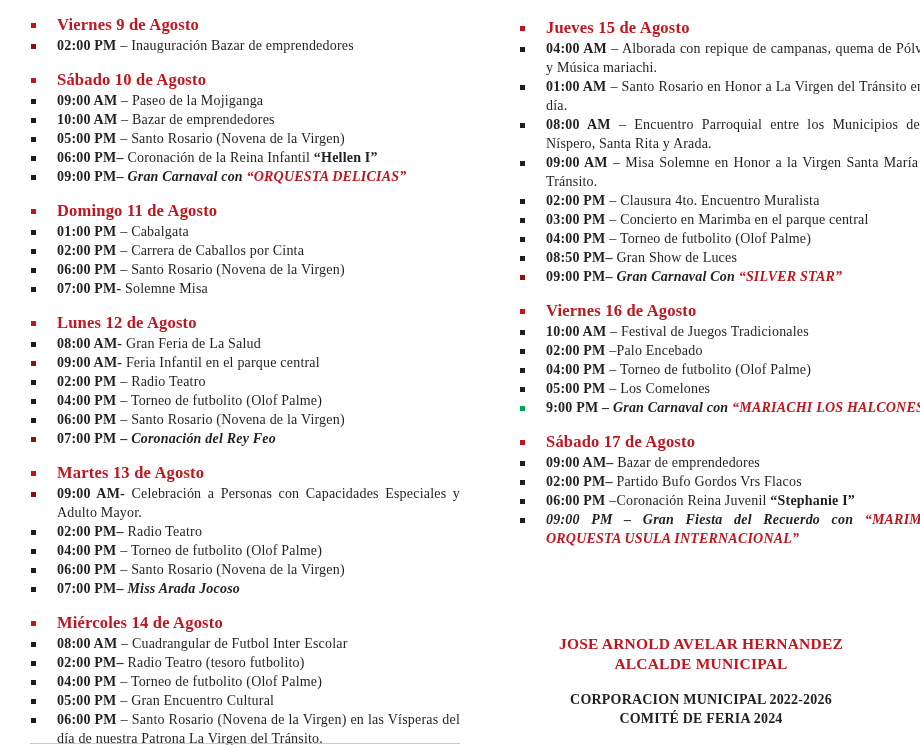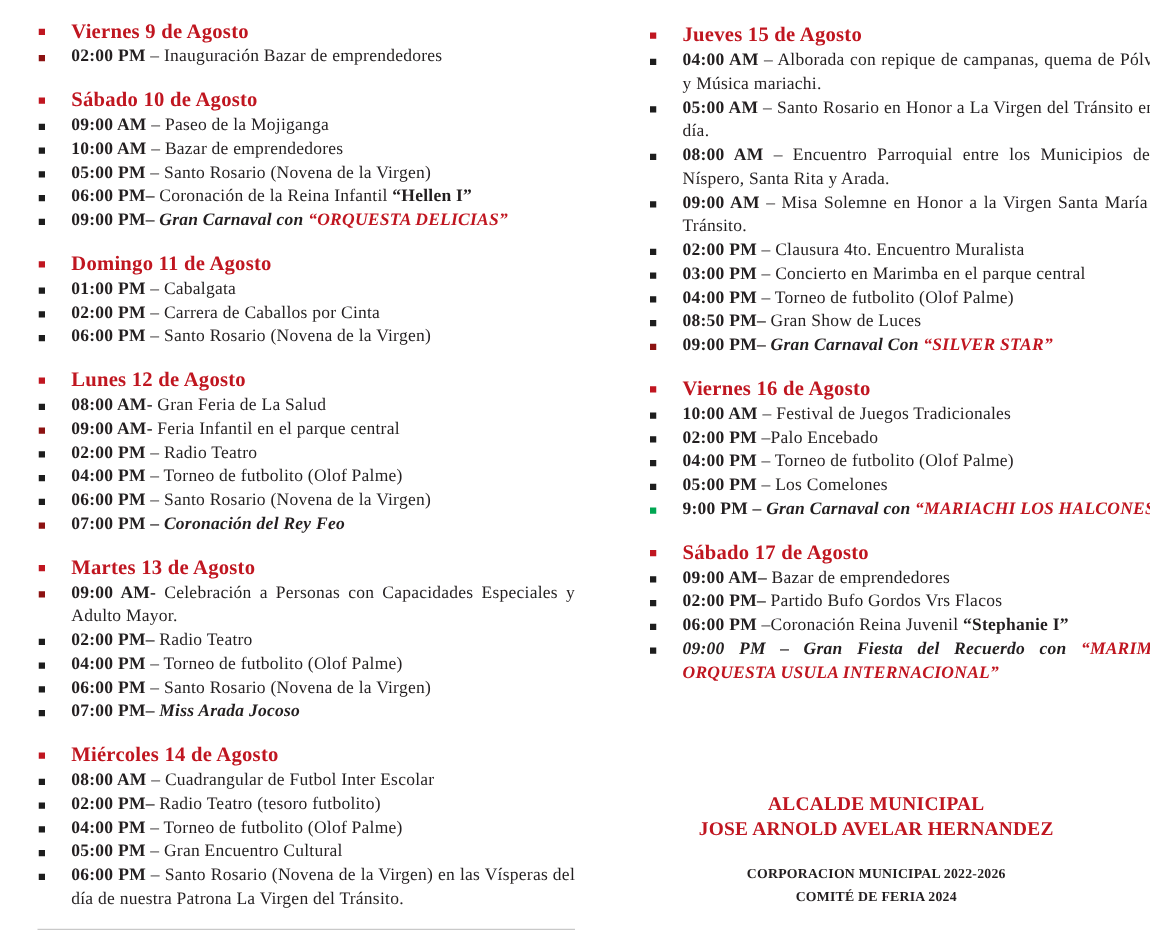--- a/index.html
+++ b/index.html
@@ -20,21 +20,21 @@
   .bullet-darkred{background:var(--darkred);}
   .bullet-green{background:var(--green);}
   .text{flex:1;}
   .heading-text{font-size:16.5px;font-weight:bold;color:var(--red);}
   .justify .text{text-align:justify;}
   .seg.b{font-weight:bold;}
   .seg.i{font-style:italic;}
   .seg.r{color:var(--red);}
   .footer{position:absolute;left:490px;top:634px;width:422px;text-align:center;}
   .footer-group1{color:var(--red);font-weight:bold;font-size:15.5px;line-height:20px;}
-  .footer-group2{margin-top:16px;color:#231f20;font-weight:bold;font-size:11px;line-height:19px;}
+  .footer-group2{margin-top:16px;color:#231f20;font-weight:bold;font-size:14px;line-height:19px;}
   .edge-line{position:absolute;left:30px;top:743px;width:430px;height:1px;background:#c9c9c9;}
 </style>
 </head>
 <body>
 
 <div class="page">
   <div class="col col-left">
       <div class="section">
         <div class="row heading-row">
           <span class="bcell">
@@ -105,20 +105,26 @@
             <span class="sq bullet-black"></span>
           </span>
           <span class="text"><span class="seg b">02:00 PM</span><span class="seg"> – Carrera de Caballos por Cinta</span></span>
         </div>
         <div class="row item-row">
           <span class="bcell">
             <span class="sq bullet-black"></span>
           </span>
           <span class="text"><span class="seg b">06:00 PM</span><span class="seg"> – Santo Rosario (Novena de la Virgen)</span></span>
         </div>
+        <div class="row item-row">
+          <span class="bcell">
+            <span class="sq bullet-black"></span>
+          </span>
+          <span class="text"><span class="seg b">07:00 PM-</span><span class="seg"> Solemne Misa</span></span>
+        </div>
       </div>
       <div class="section">
         <div class="row heading-row">
           <span class="bcell">
             <span class="sq bullet-red"></span>
           </span>
           <span class="text heading-text">Lunes 12 de Agosto</span>
         </div>
         <div class="row item-row">
           <span class="bcell">
@@ -245,21 +251,21 @@
         <div class="row item-row justify">
           <span class="bcell">
             <span class="sq bullet-black"></span>
           </span>
           <span class="text"><span class="seg b">04:00 AM</span><span class="seg"> – Alborada con repique de campanas, quema de Pólvora y Música mariachi.</span></span>
         </div>
         <div class="row item-row justify">
           <span class="bcell">
             <span class="sq bullet-black"></span>
           </span>
-          <span class="text"><span class="seg b">05:00 AM</span><span class="seg"> – Santo Rosario en Honor a La Virgen del Tránsito en su día.</span></span>
+          <span class="text"><span class="seg b">01:00 AM</span><span class="seg"> – Santo Rosario en Honor a La Virgen del Tránsito en su día.</span></span>
         </div>
         <div class="row item-row justify">
           <span class="bcell">
             <span class="sq bullet-black"></span>
           </span>
           <span class="text"><span class="seg b">08:00 AM</span><span class="seg"> – Encuentro Parroquial entre los Municipios de El Níspero, Santa Rita y Arada.</span></span>
         </div>
         <div class="row item-row justify">
           <span class="bcell">
             <span class="sq bullet-black"></span>
@@ -364,22 +370,22 @@
           <span class="bcell">
             <span class="sq bullet-black"></span>
           </span>
           <span class="text"><span class="seg b i">09:00 PM – </span><span class="seg b i">Gran Fiesta del Recuerdo con </span><span class="seg b i r">“MARIMBA ORQUESTA USULA INTERNACIONAL”</span></span>
         </div>
       </div>
     </div>
 
   <div class="footer">
     <div class="footer-group1">
+      <div>JOSE ARNOLD AVELAR HERNANDEZ</div>
       <div>ALCALDE MUNICIPAL</div>
-      <div>JOSE ARNOLD AVELAR HERNANDEZ</div>
     </div>
     <div class="footer-group2">
       <div>CORPORACION MUNICIPAL 2022-2026</div>
       <div>COMITÉ DE FERIA 2024</div>
     </div>
   </div>
 
   <div class="edge-line"></div>
 </div>
 

